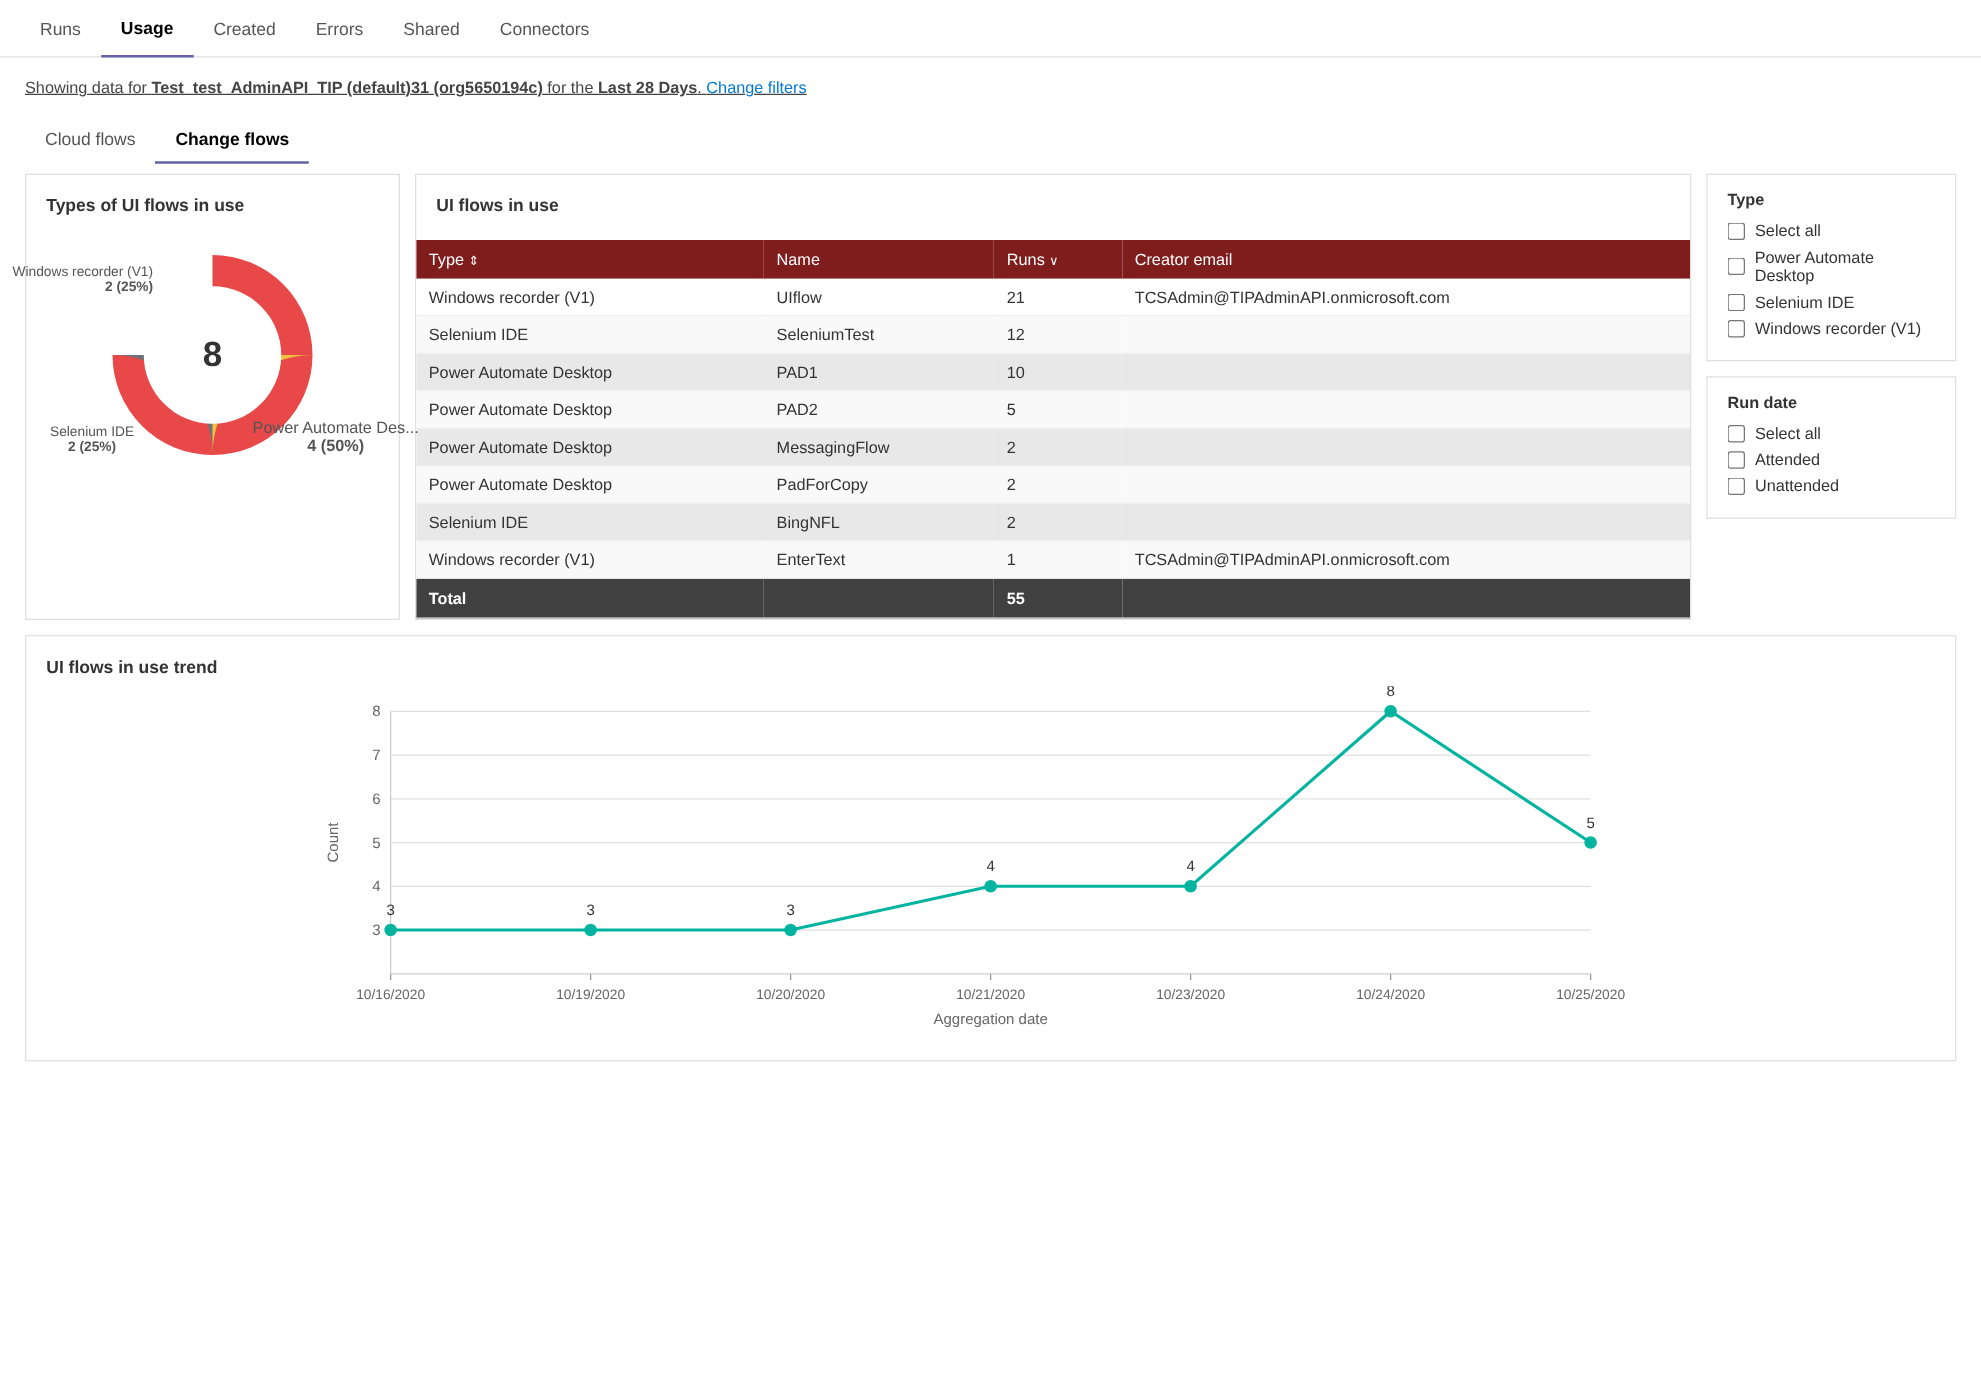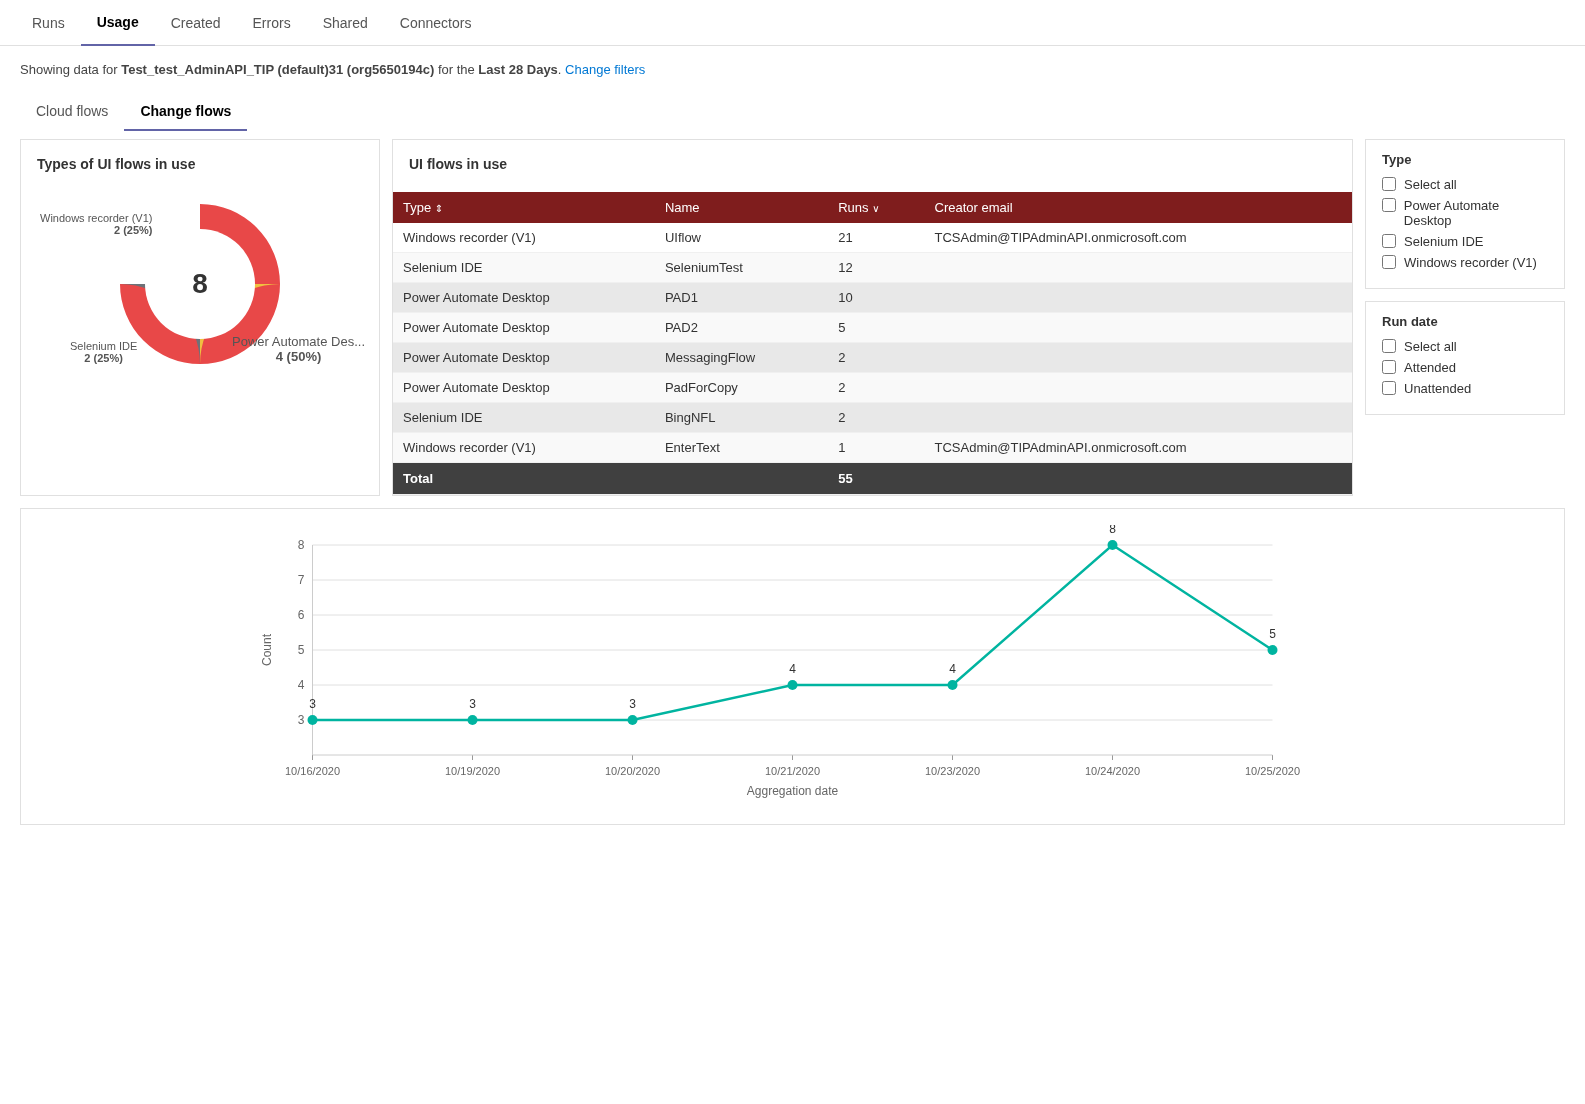--- a/index.html
+++ b/index.html
@@ -4,48 +4,48 @@
   <style>
     * { box-sizing: border-box; margin: 0; padding: 0; }
     body { font-family: 'Segoe UI', Arial, sans-serif; font-size: 13px; color: #333; background: #fff; }
 
     
     .nav { display: flex; align-items: center; border-bottom: 1px solid #e0e0e0; padding: 0 16px; }
     .nav-item { padding: 14px 16px; font-size: 14px; cursor: pointer; color: #555; text-decoration: none; }
     .nav-item.active { color: #000; font-weight: 600; border-bottom: 2px solid #6264a7; margin-bottom: -1px; }
 
     
-    .info-bar { padding: 16px 20px; font-size: 13px; color: #444; }
+    .info-bar { padding: 16px 20px; font-size: 13px; color: #444; text-decoration: underline; }
     .info-bar strong { font-weight: 700; }
     .info-bar a { color: #0078d4; text-decoration: none; cursor: pointer; }
 
     
     .flow-tabs { display: flex; gap: 0; padding: 0 20px; margin-bottom: 0; align-items: center; }
     .flow-tab { padding: 10px 16px; font-size: 14px; cursor: pointer; color: #555; border-bottom: 2px solid transparent; }
     .flow-tab.active { font-weight: 700; color: #000; border-bottom: 2px solid #6264a7; }
 
     
     .main-content { padding: 0 20px 20px; }
 
     
     .top-row { display: flex; gap: 12px; margin-top: 8px; }
 
     
-    .donut-card { border: 1px solid #e0e0e0; padding: 16px; width: 360px; flex-shrink: 0; }
+    .donut-card { border: 1px solid #e0e0e0; padding: 16px; width: 300px; flex-shrink: 0; }
     .card-title { font-weight: 600; font-size: 14px; margin-bottom: 12px; }
 
     
     .table-card { border: 1px solid #e0e0e0; flex: 1; padding: 0; overflow: hidden; }
     .table-card .card-title { padding: 16px 16px 8px; }
 
     
     .filter-panel { width: 200px; flex-shrink: 0; display: flex; flex-direction: column; gap: 0; }
     .filter-section { border: 1px solid #e0e0e0; padding: 12px 16px; margin-bottom: 12px; }
     .filter-title { font-weight: 700; font-size: 13px; margin-bottom: 10px; }
-    .filter-item { display: flex; gap: 8px; margin-bottom: 6px; font-size: 13px; }
+    .filter-item { display: flex; align-items: center; gap: 8px; margin-bottom: 6px; font-size: 13px; }
     .filter-item input[type="checkbox"] { width: 14px; height: 14px; cursor: pointer; }
 
     
     table { width: 100%; border-collapse: collapse; font-size: 13px; }
     thead tr { background: #7f1d1d; color: #fff; }
     thead th { padding: 8px 10px; text-align: left; font-weight: 500; }
     tbody tr { border-bottom: 1px solid #f0f0f0; }
     tbody tr:nth-child(odd) { background: #fff; }
     tbody tr:nth-child(even) { background: #f9f9f9; }
     tbody tr.highlighted { background: #e8e8e8; }
@@ -232,20 +232,21 @@
             <div class="filter-item">
               <input type="checkbox" style="">
               <span>Unattended</span>
             </div>
           </div>
       </div>
     </div>
   </div>
 
   <div class="trend-card">
+    <div class="card-title">UI flows in use trend</div>
     <div class="chart-area">
       <svg id="trend-svg" width="100%" height="280" viewBox="0 0 1080 280">
           <line x1="60" y1="195" x2="1020" y2="195" stroke="#e0e0e0" stroke-width="1"></line>
           <text x="52" y="199" text-anchor="end" font-size="12" fill="#666">3</text>
           <line x1="60" y1="160" x2="1020" y2="160" stroke="#e0e0e0" stroke-width="1"></line>
           <text x="52" y="164" text-anchor="end" font-size="12" fill="#666">4</text>
           <line x1="60" y1="125" x2="1020" y2="125" stroke="#e0e0e0" stroke-width="1"></line>
           <text x="52" y="129" text-anchor="end" font-size="12" fill="#666">5</text>
           <line x1="60" y1="90" x2="1020" y2="90" stroke="#e0e0e0" stroke-width="1"></line>
           <text x="52" y="94" text-anchor="end" font-size="12" fill="#666">6</text>

